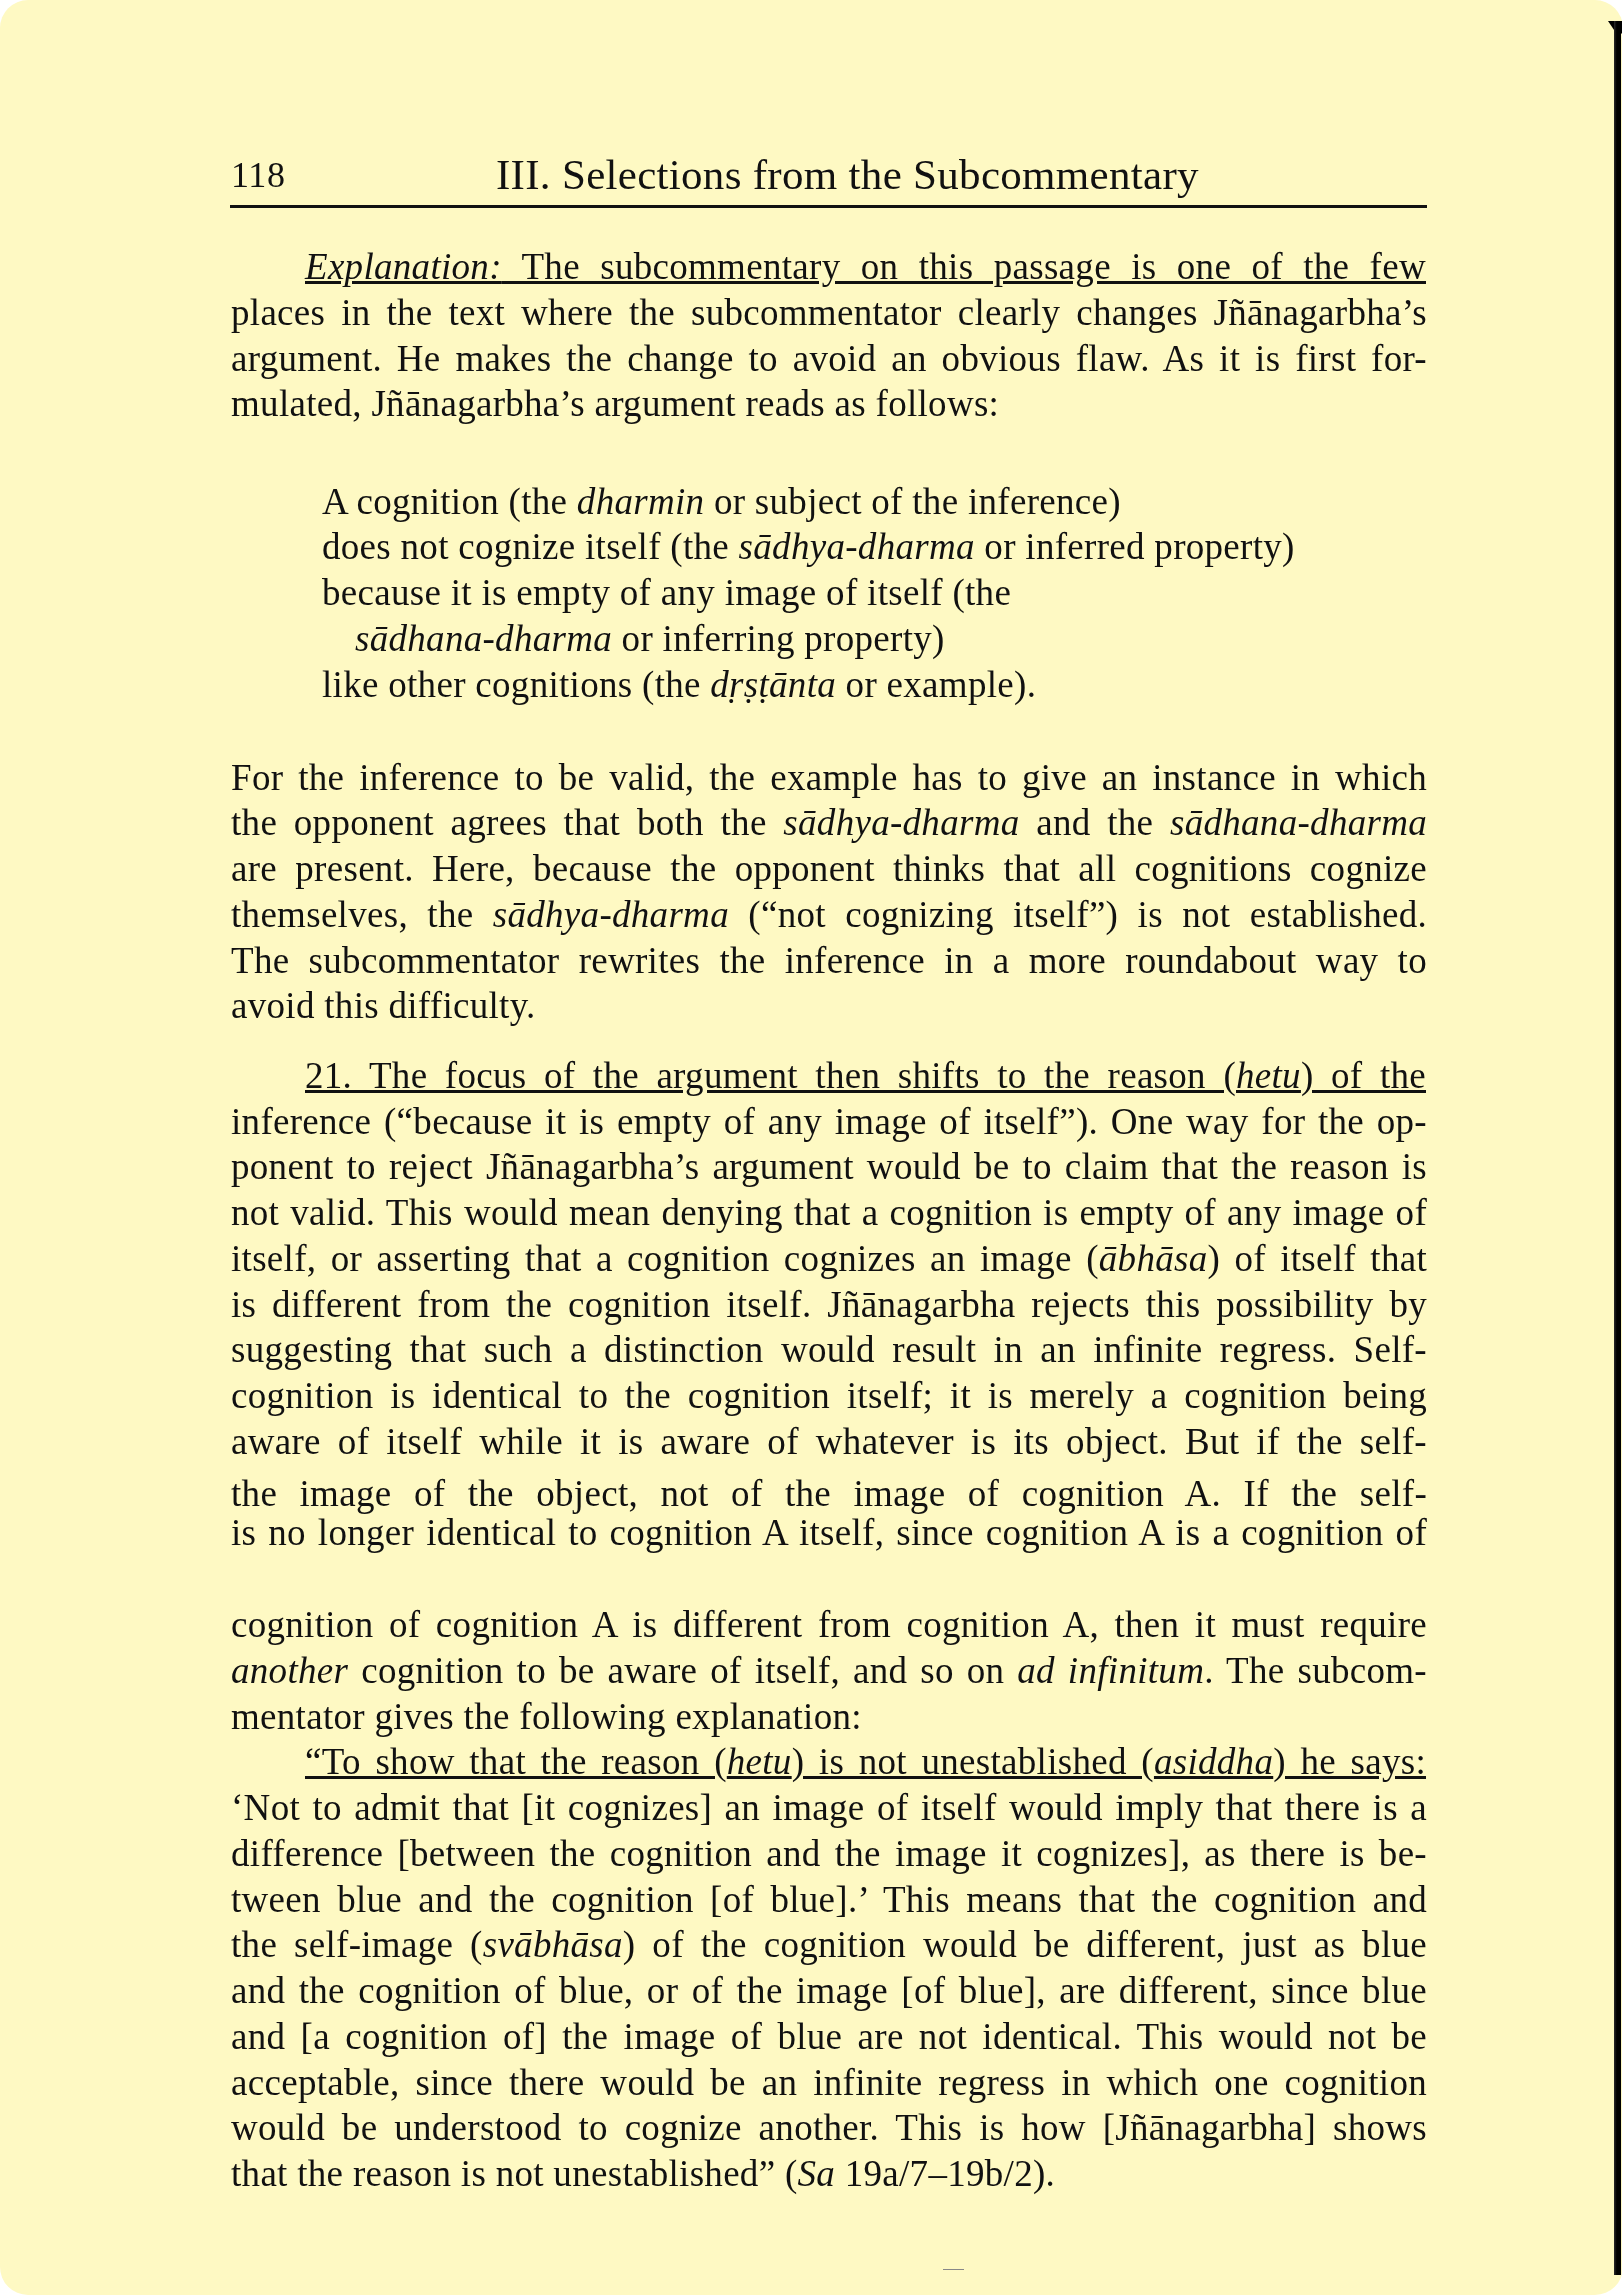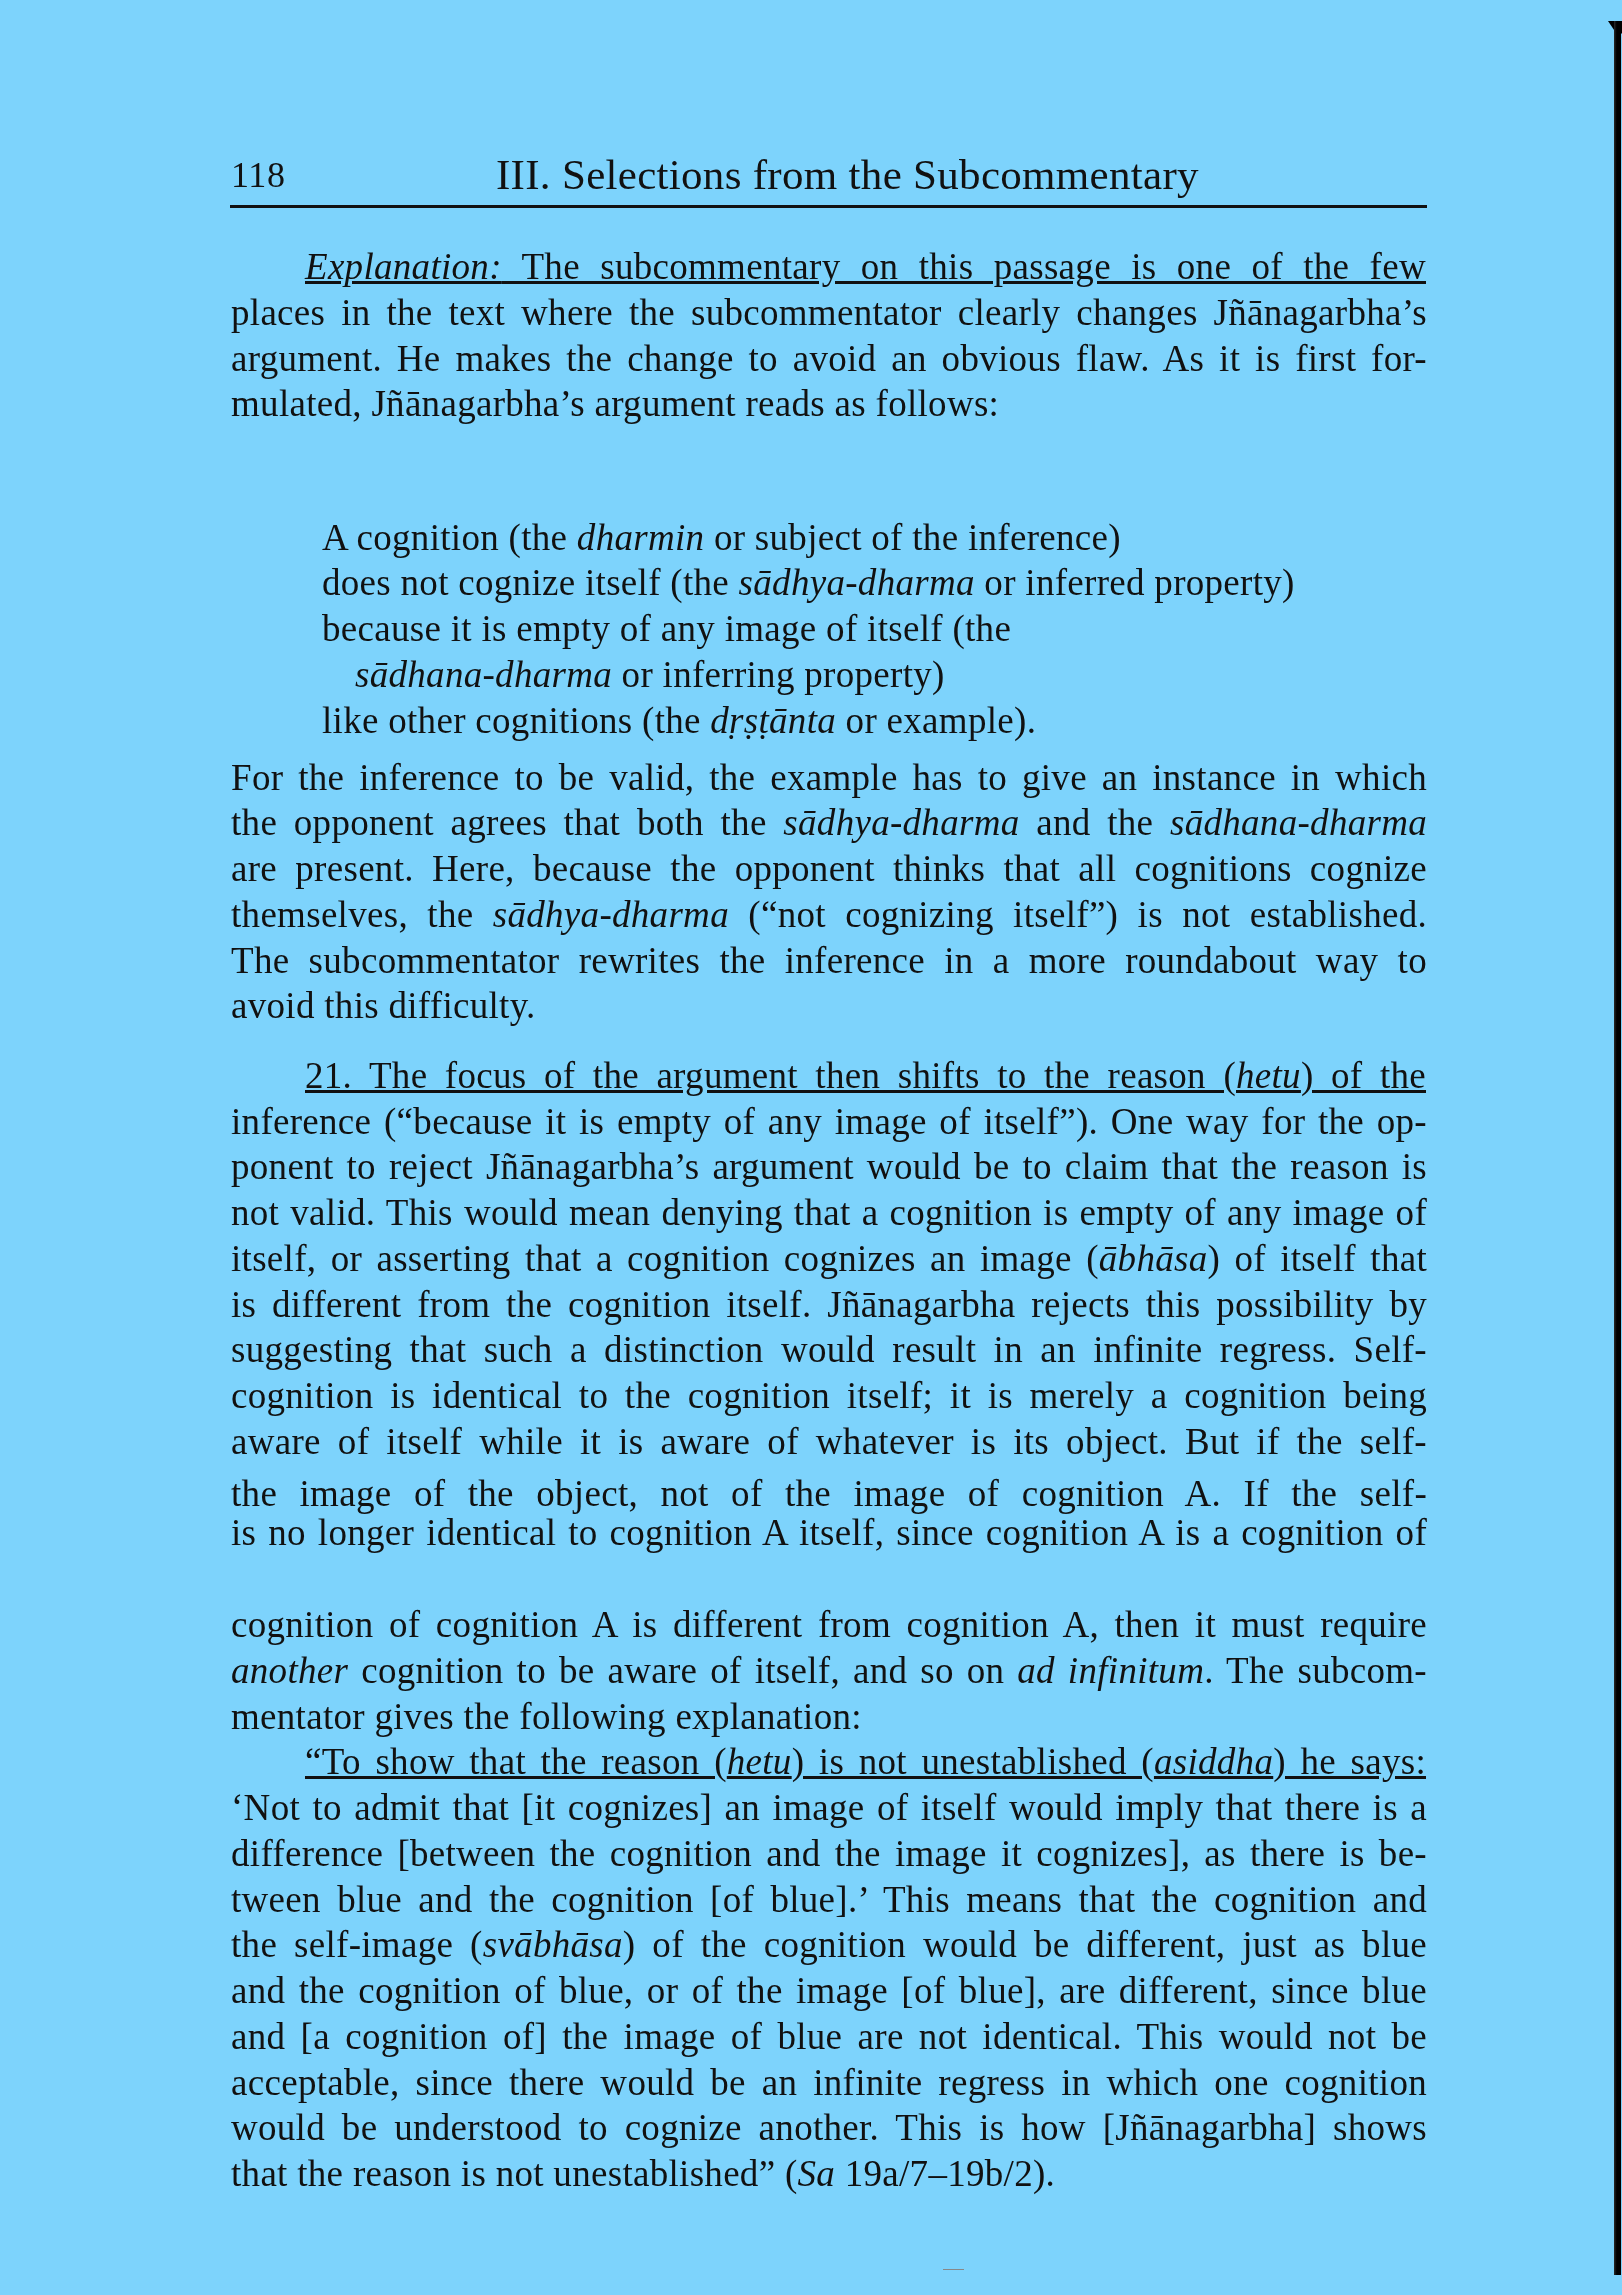--- a/index.html
+++ b/index.html
@@ -12,21 +12,22 @@
     height: 2295px;
     position: relative;
     overflow: hidden;
     font-family: "Liberation Serif", "DejaVu Serif", serif;
     color: #111111;
   }
   .page {
     position: absolute;
     left: 0; top: 0;
     width: 1623px; height: 2295px;
-    background: #7dd3fc;
+    background: #fef9c3;
+    border-radius: 28px;
   }
   
   .scan-edge {
     position: absolute;
     left: 1614px;
     top: 21px;
     width: 7px;
     height: 2254px;
     background: linear-gradient(to right, #2a2a2a 0%, #000 40%, #000 100%);
   }
@@ -75,21 +76,20 @@
     text-align-last: justify;
     letter-spacing: 0.3px;
   }
   .line.last { text-align-last: left; }
   .line.indent { padding-left: 74px; width: 1121px; text-decoration: underline; }
   .line.block {
     left: 322px;
     width: auto;
     text-align: right;
     text-align-last: left;
-    margin-top: 36px;
   }
   .line.block.sub { left: 355px; }
   i { font-style: italic; }
   .stray {
     position: absolute;
     height: 1.4px;
     background: #888;
   }
 </style>
 </head>

